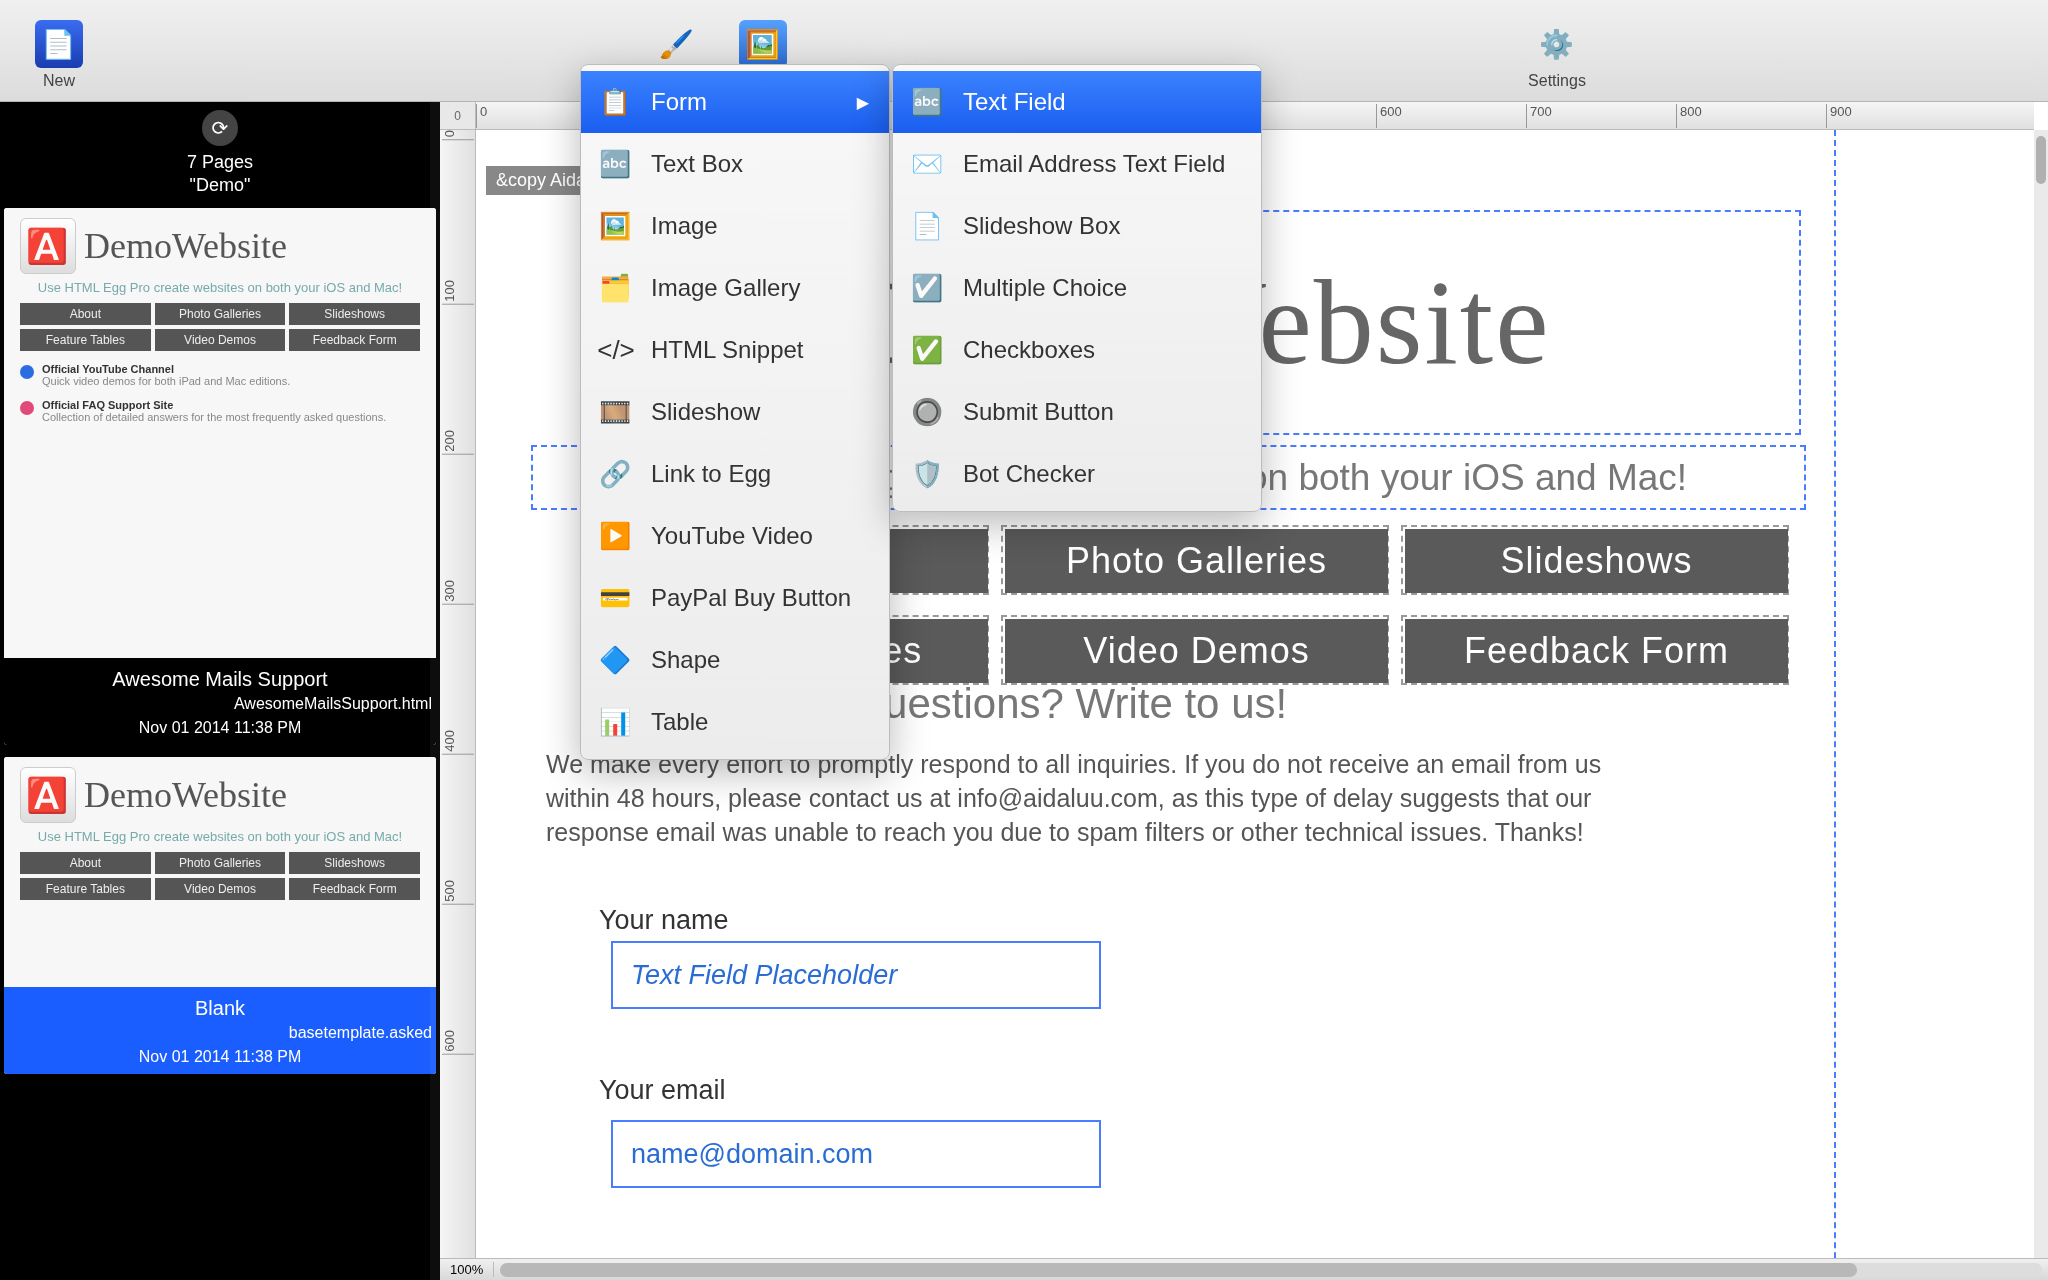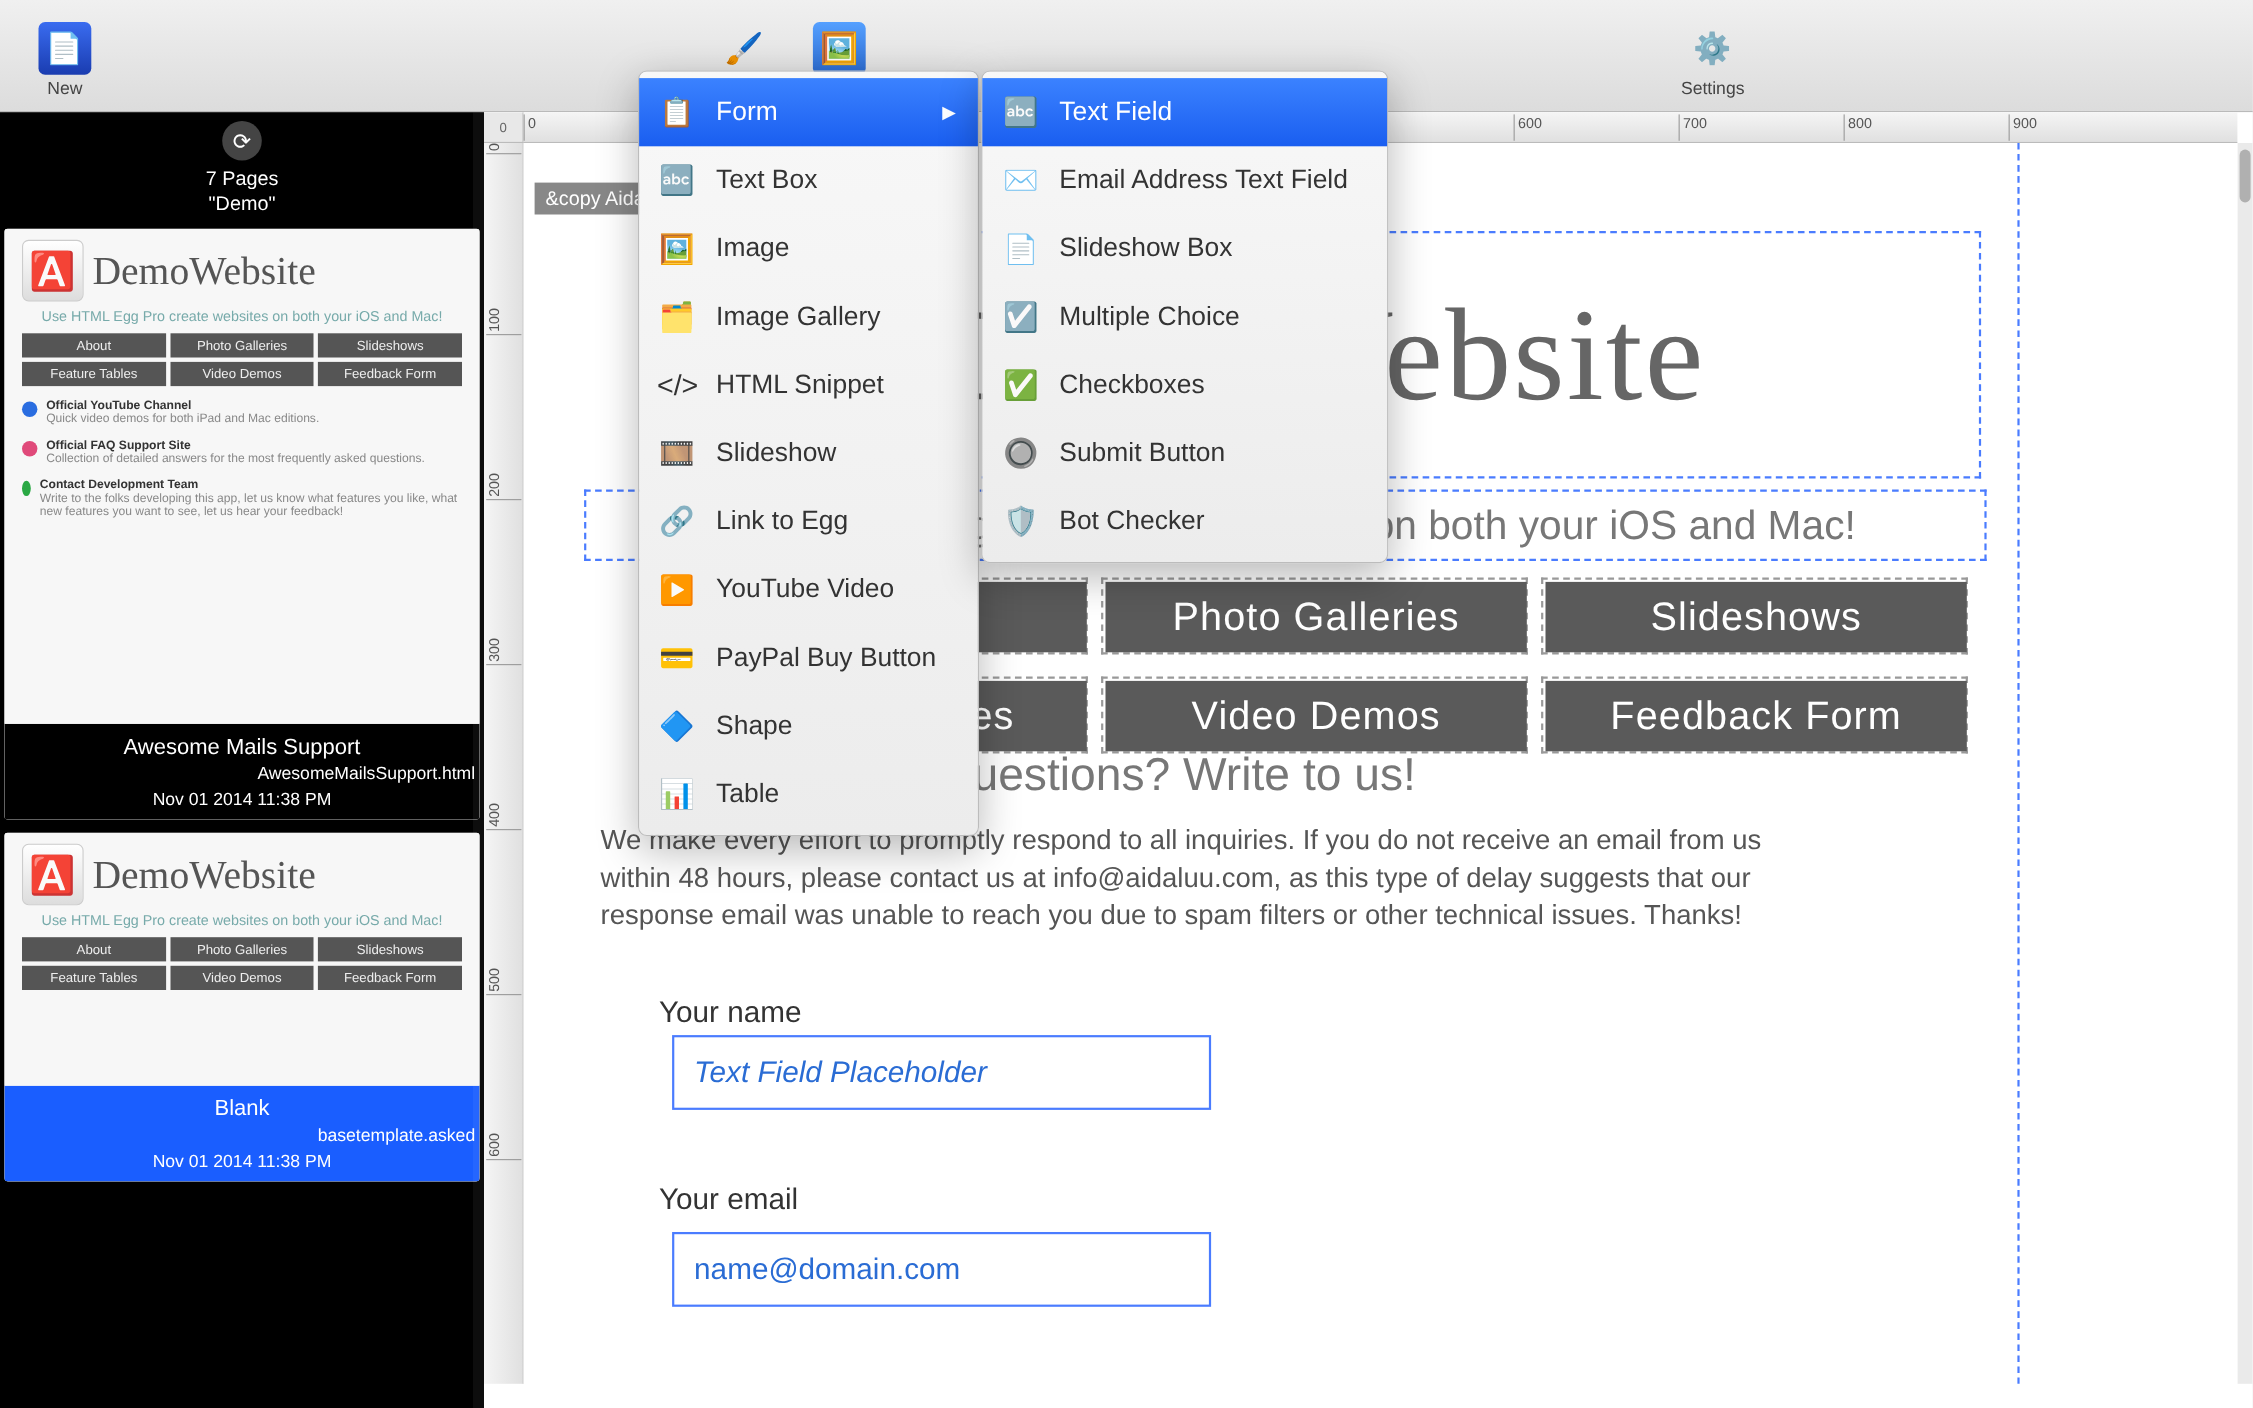--- a/index.html
+++ b/index.html
@@ -161,27 +161,20 @@
             <div class="s">Quick video demos for both iPad and Mac editions.</div>
           </div>
         </div>
       <div class="mini-link">
           <div class="dot r"></div>
           <div class="mtxt">
             <div class="h">Official FAQ Support Site</div>
             <div class="s">Collection of detailed answers for the most frequently asked questions.</div>
           </div>
         </div>
-      <div class="mini-link">
-          <div class="dot g"></div>
-          <div class="mtxt">
-            <div class="h">Contact Development Team</div>
-            <div class="s">Write to the folks developing this app, let us know what features you like, what new features you want to see, let us hear your feedback!</div>
-          </div>
-        </div>
     </div>
     <div class="thumb-caption">
       <div class="tname">Awesome Mails Support</div>
       <div class="tfile">AwesomeMailsSupport.html</div>
       <div class="tdate">Nov 01 2014 11:38 PM</div>
     </div>
   </div>
 
   <div class="thumb-card">
     <div class="thumb-img" style="height:230px">
@@ -279,20 +272,26 @@
 
     <div class="qhead">Have questions?   Write to us!</div>
     <div class="qbody">We make every effort to promptly respond to all inquiries.  If  you do not receive an email from us within 48 hours, please contact us at info@aidaluu.com, as this type of delay suggests that our response email was unable to reach you due to spam filters or other technical issues.  Thanks!</div>
 
     <div class="flabel" style="top:775px; left:123px">Your name</div>
     <input class="finput" style="top: 811px; left: 135px; font-style: italic;" value="Text Field Placeholder">
     <div class="flabel" style="top:945px; left:123px">Your email</div>
     <input class="finput" style="top: 990px; left: 135px;" value="name@domain.com">
   </div>
 
+  <div class="statusbar">
+    <div class="zoom">100%</div>
+    <div class="hscroll">
+        <div class="thumb"></div>
+      </div>
+  </div>
 </div>
 
 <div class="menu" style="top:64px; left:580px; width:310px" id="menu1">
     <div class="menu-item hi">
       <div class="micon">📋</div>
       <div>Form</div>
       <div class="arrow">▶</div>
     </div>
     <div class="menu-item">
       <div class="micon">🔤</div>

